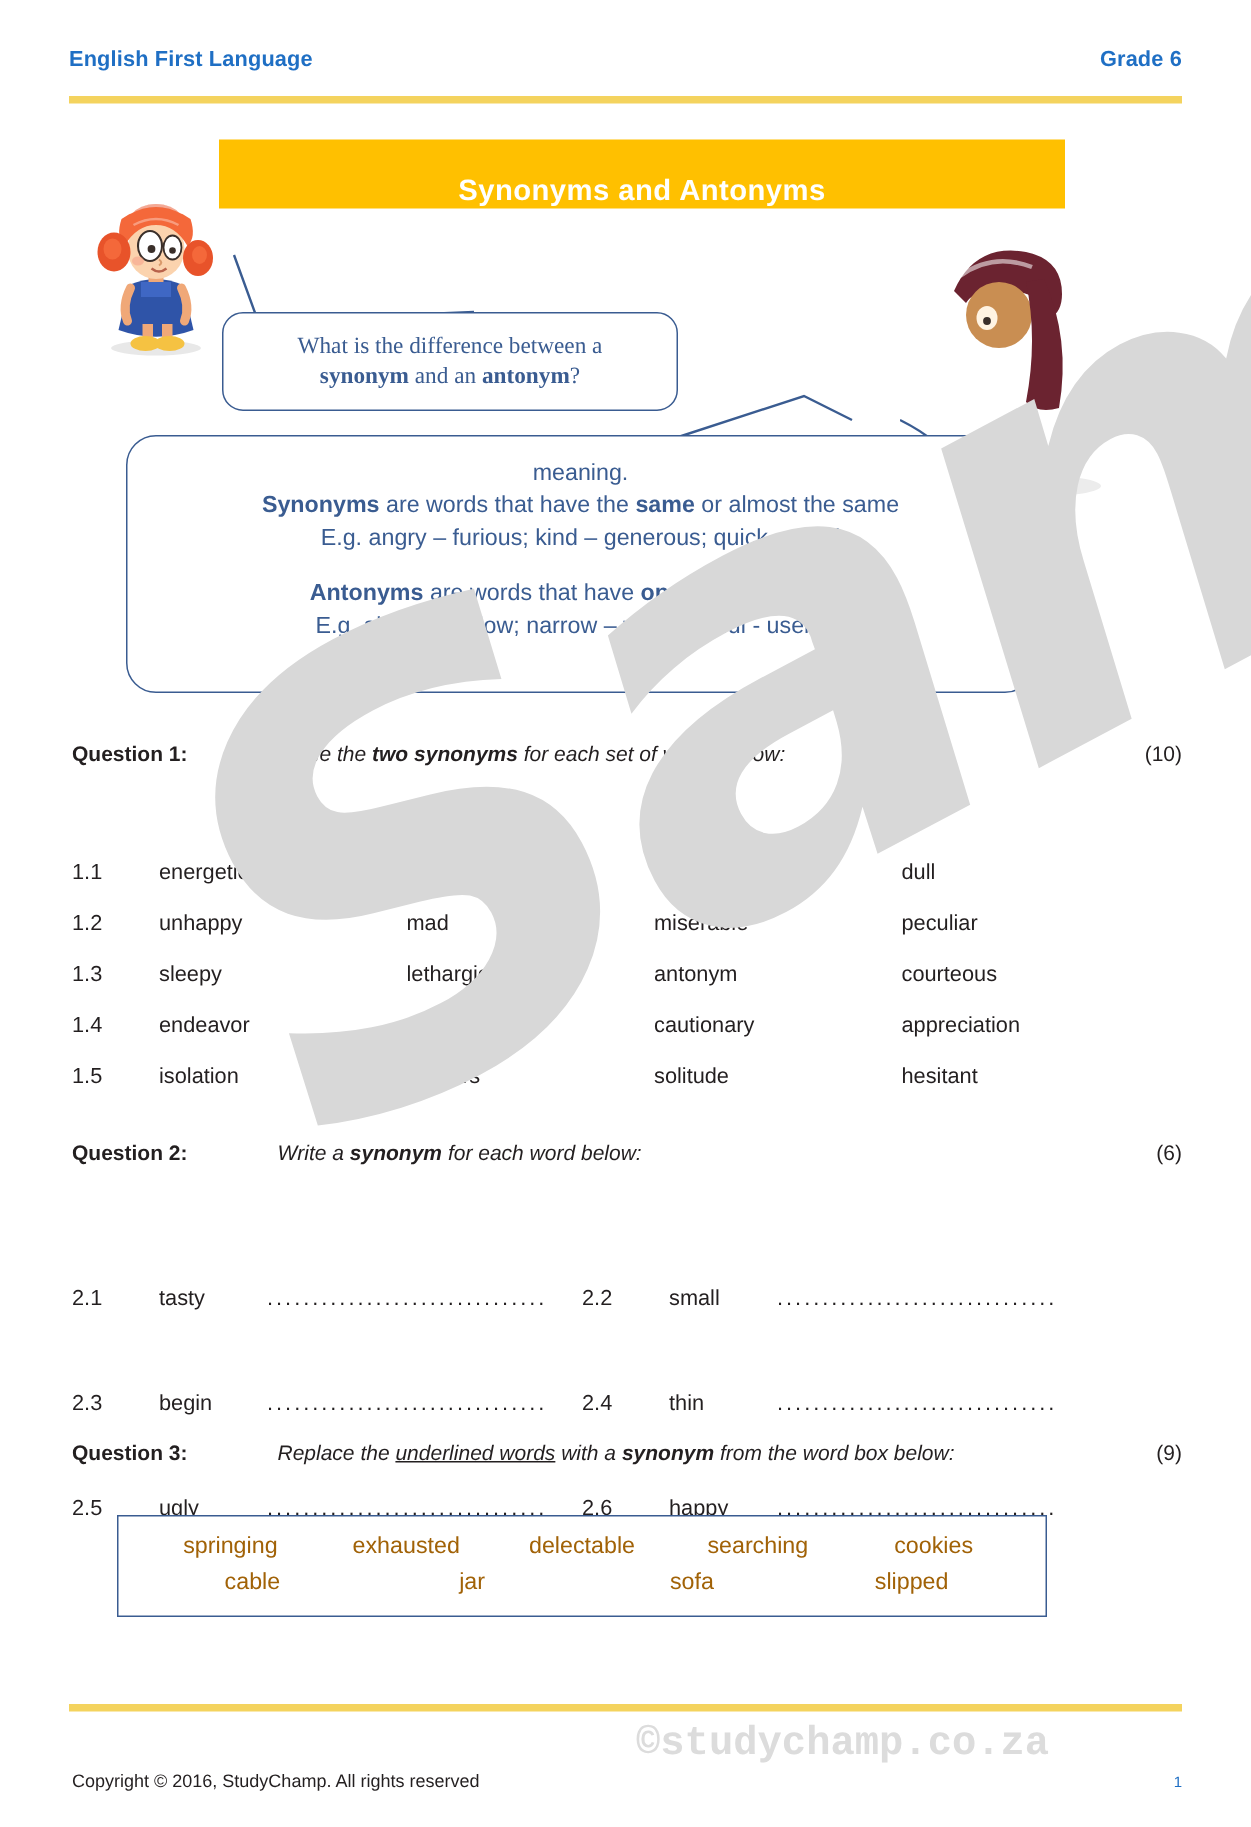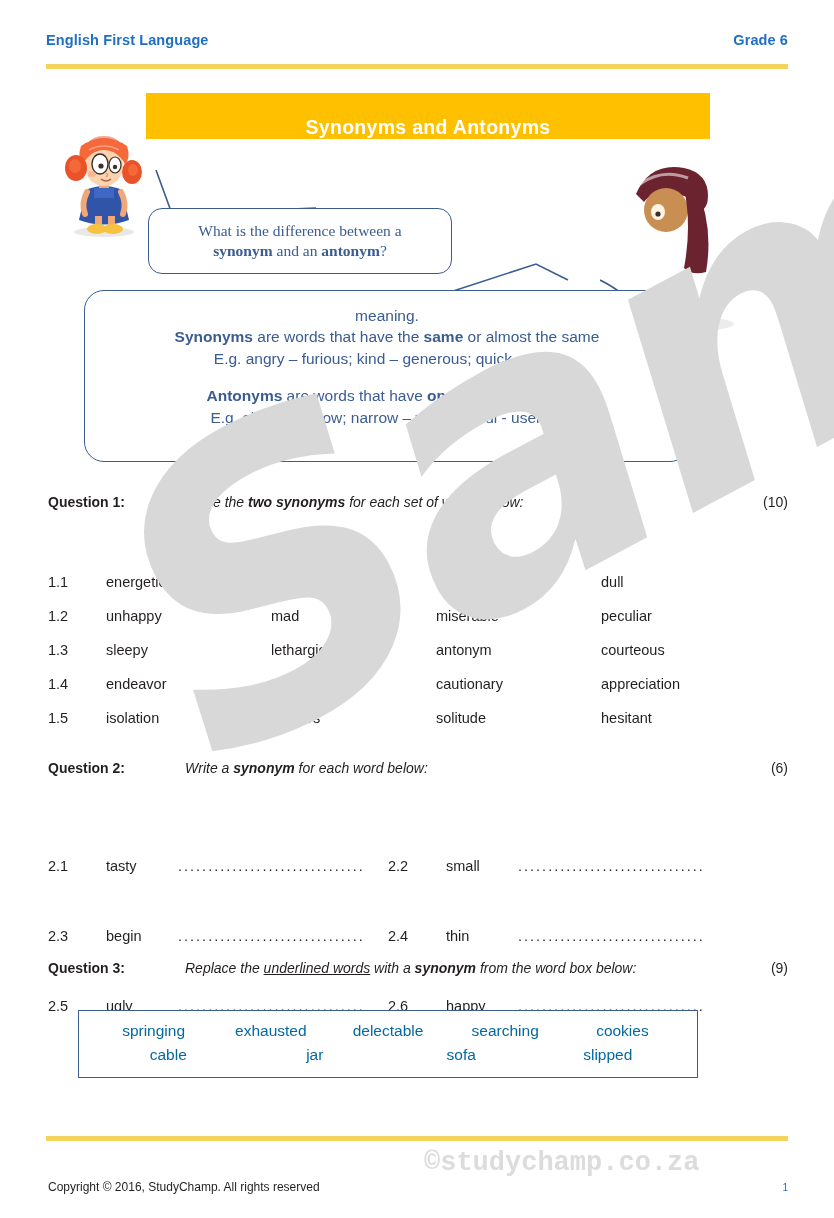--- a/index.html
+++ b/index.html
@@ -223,21 +223,21 @@
     width: 620px;
     height: 68px;
     border: 1.7px solid #3a5c91;
     background: #ffffff;
     box-sizing: border-box;
     padding: 8px 16px;
   }
   .wb-row {
     display: flex;
     justify-content: space-between;
-    color: #0369a1;
+    color: #a16207;
     font-size: 15.5px;
     line-height: 1.55;
   }
   .wb-row span { flex: 1; text-align: center; }
 
   
   .footer {
     position: absolute;
     left: 48px;
     top: 1160px;

